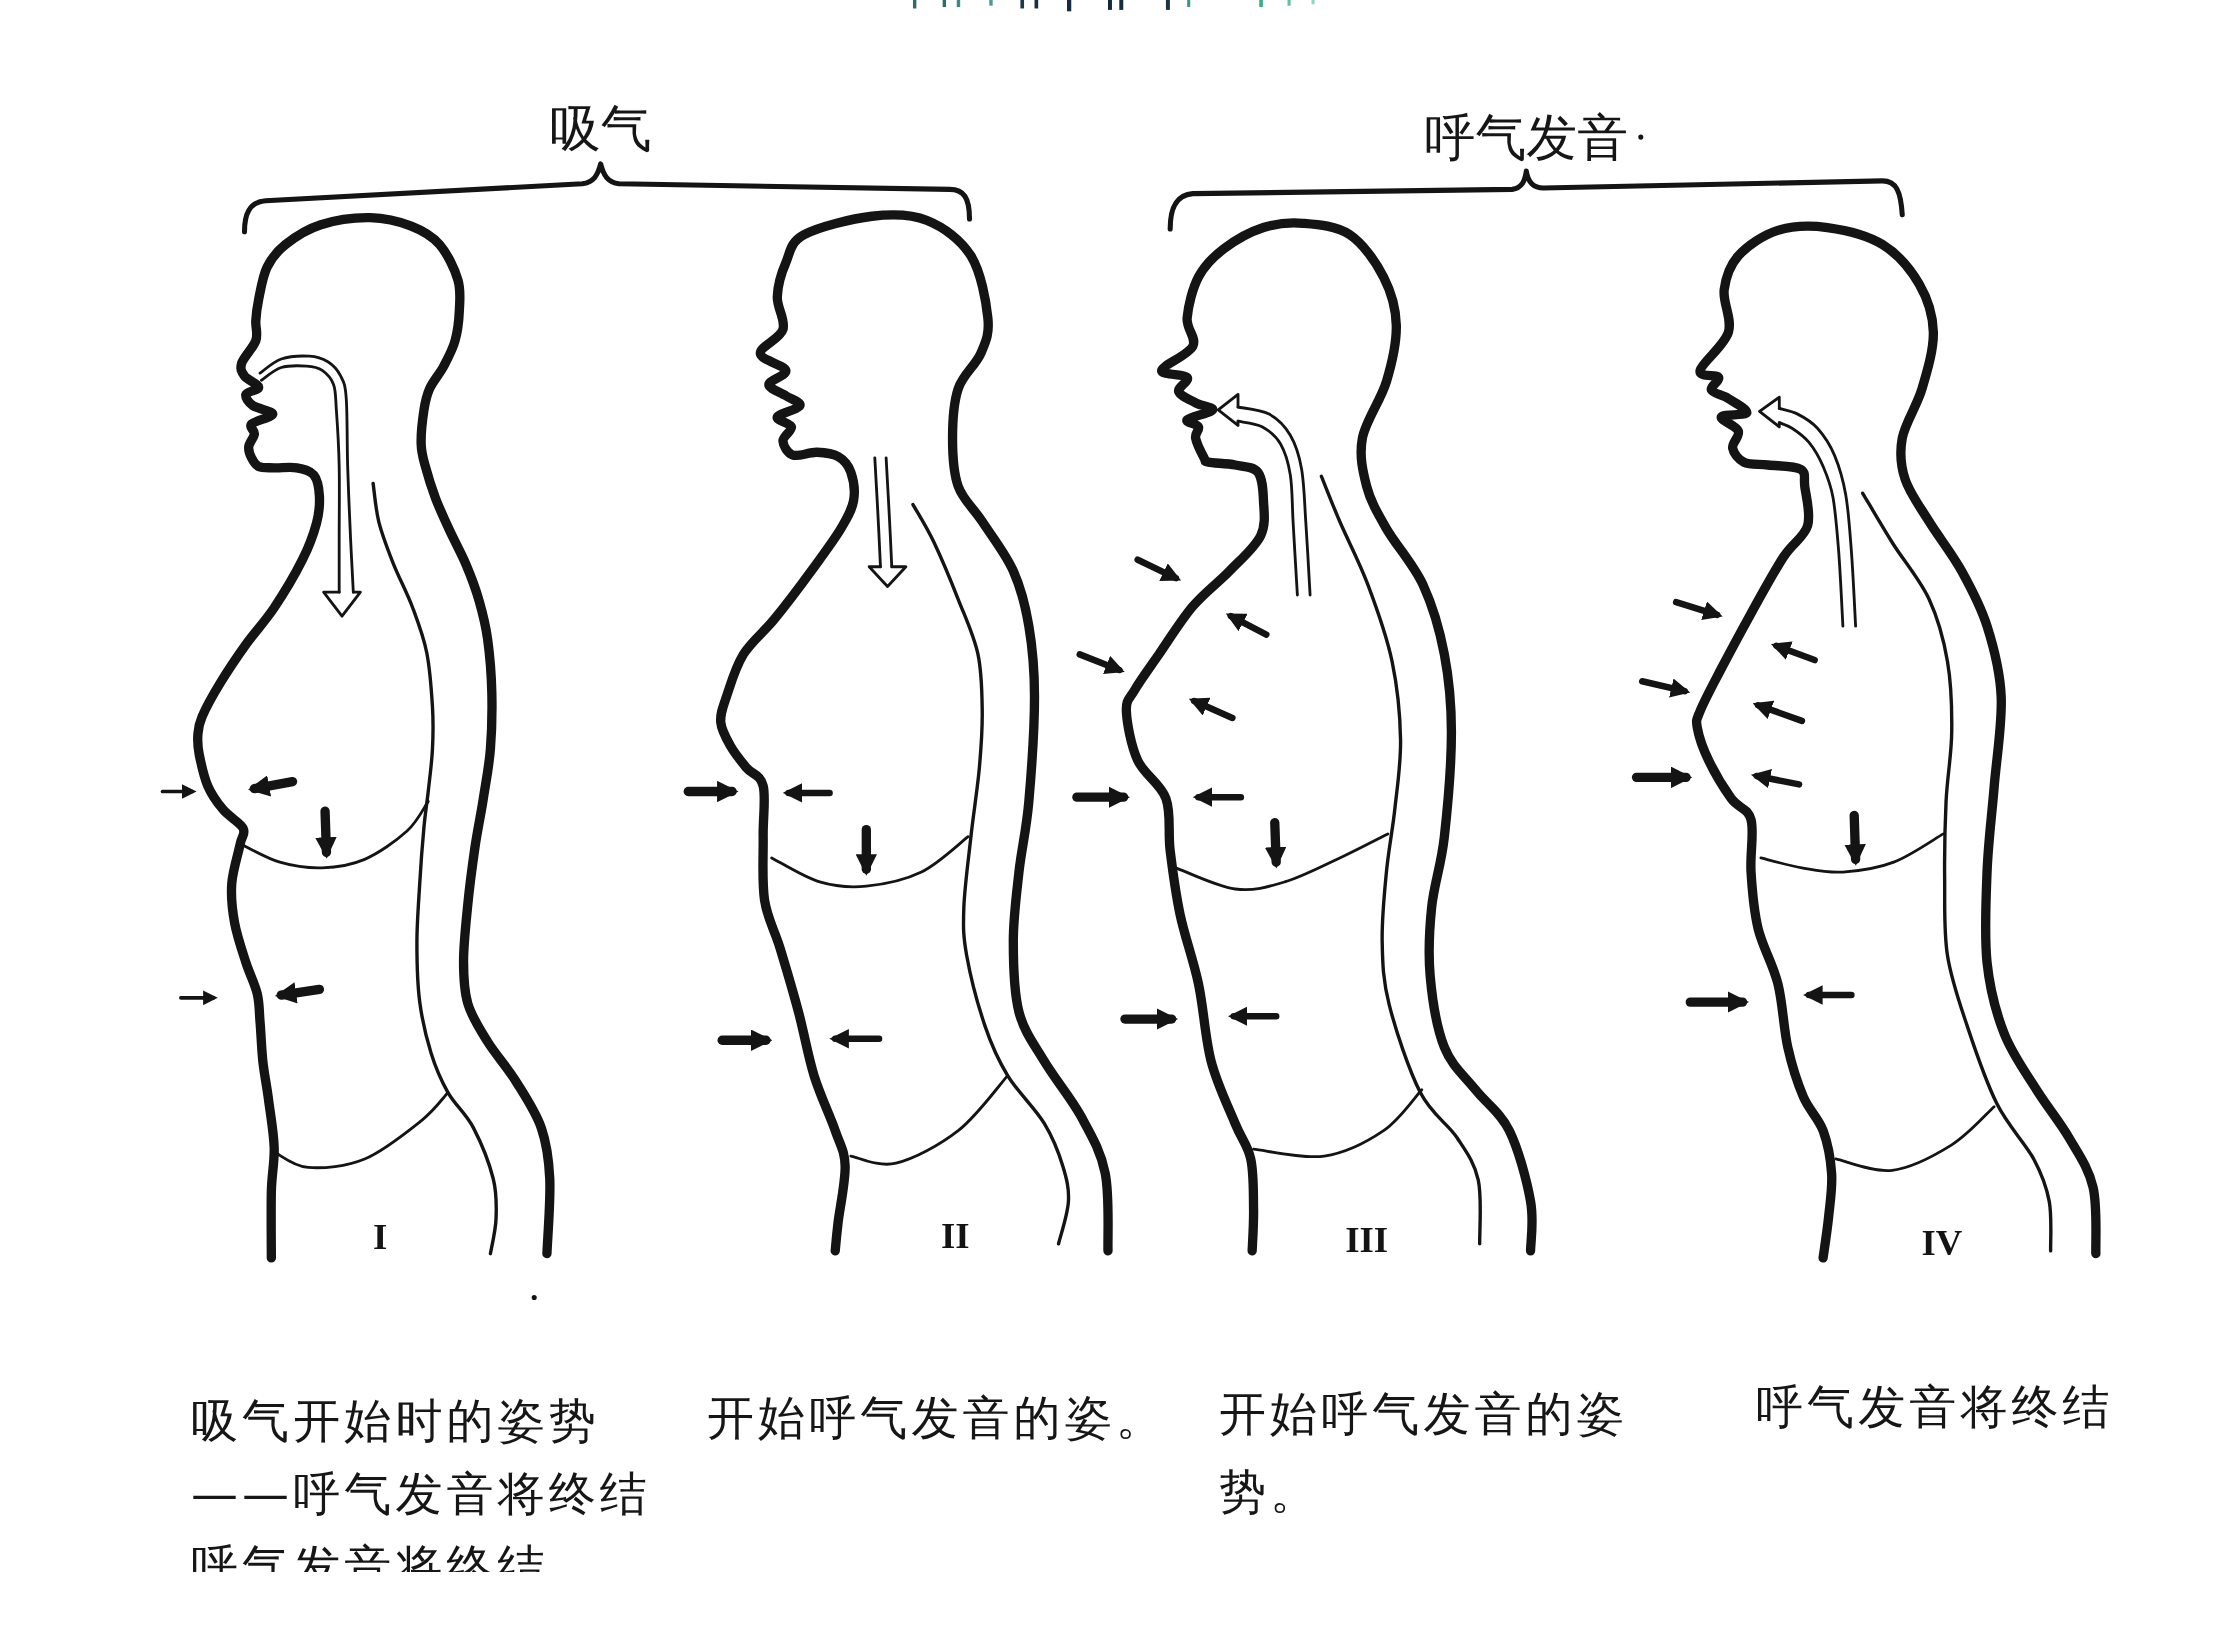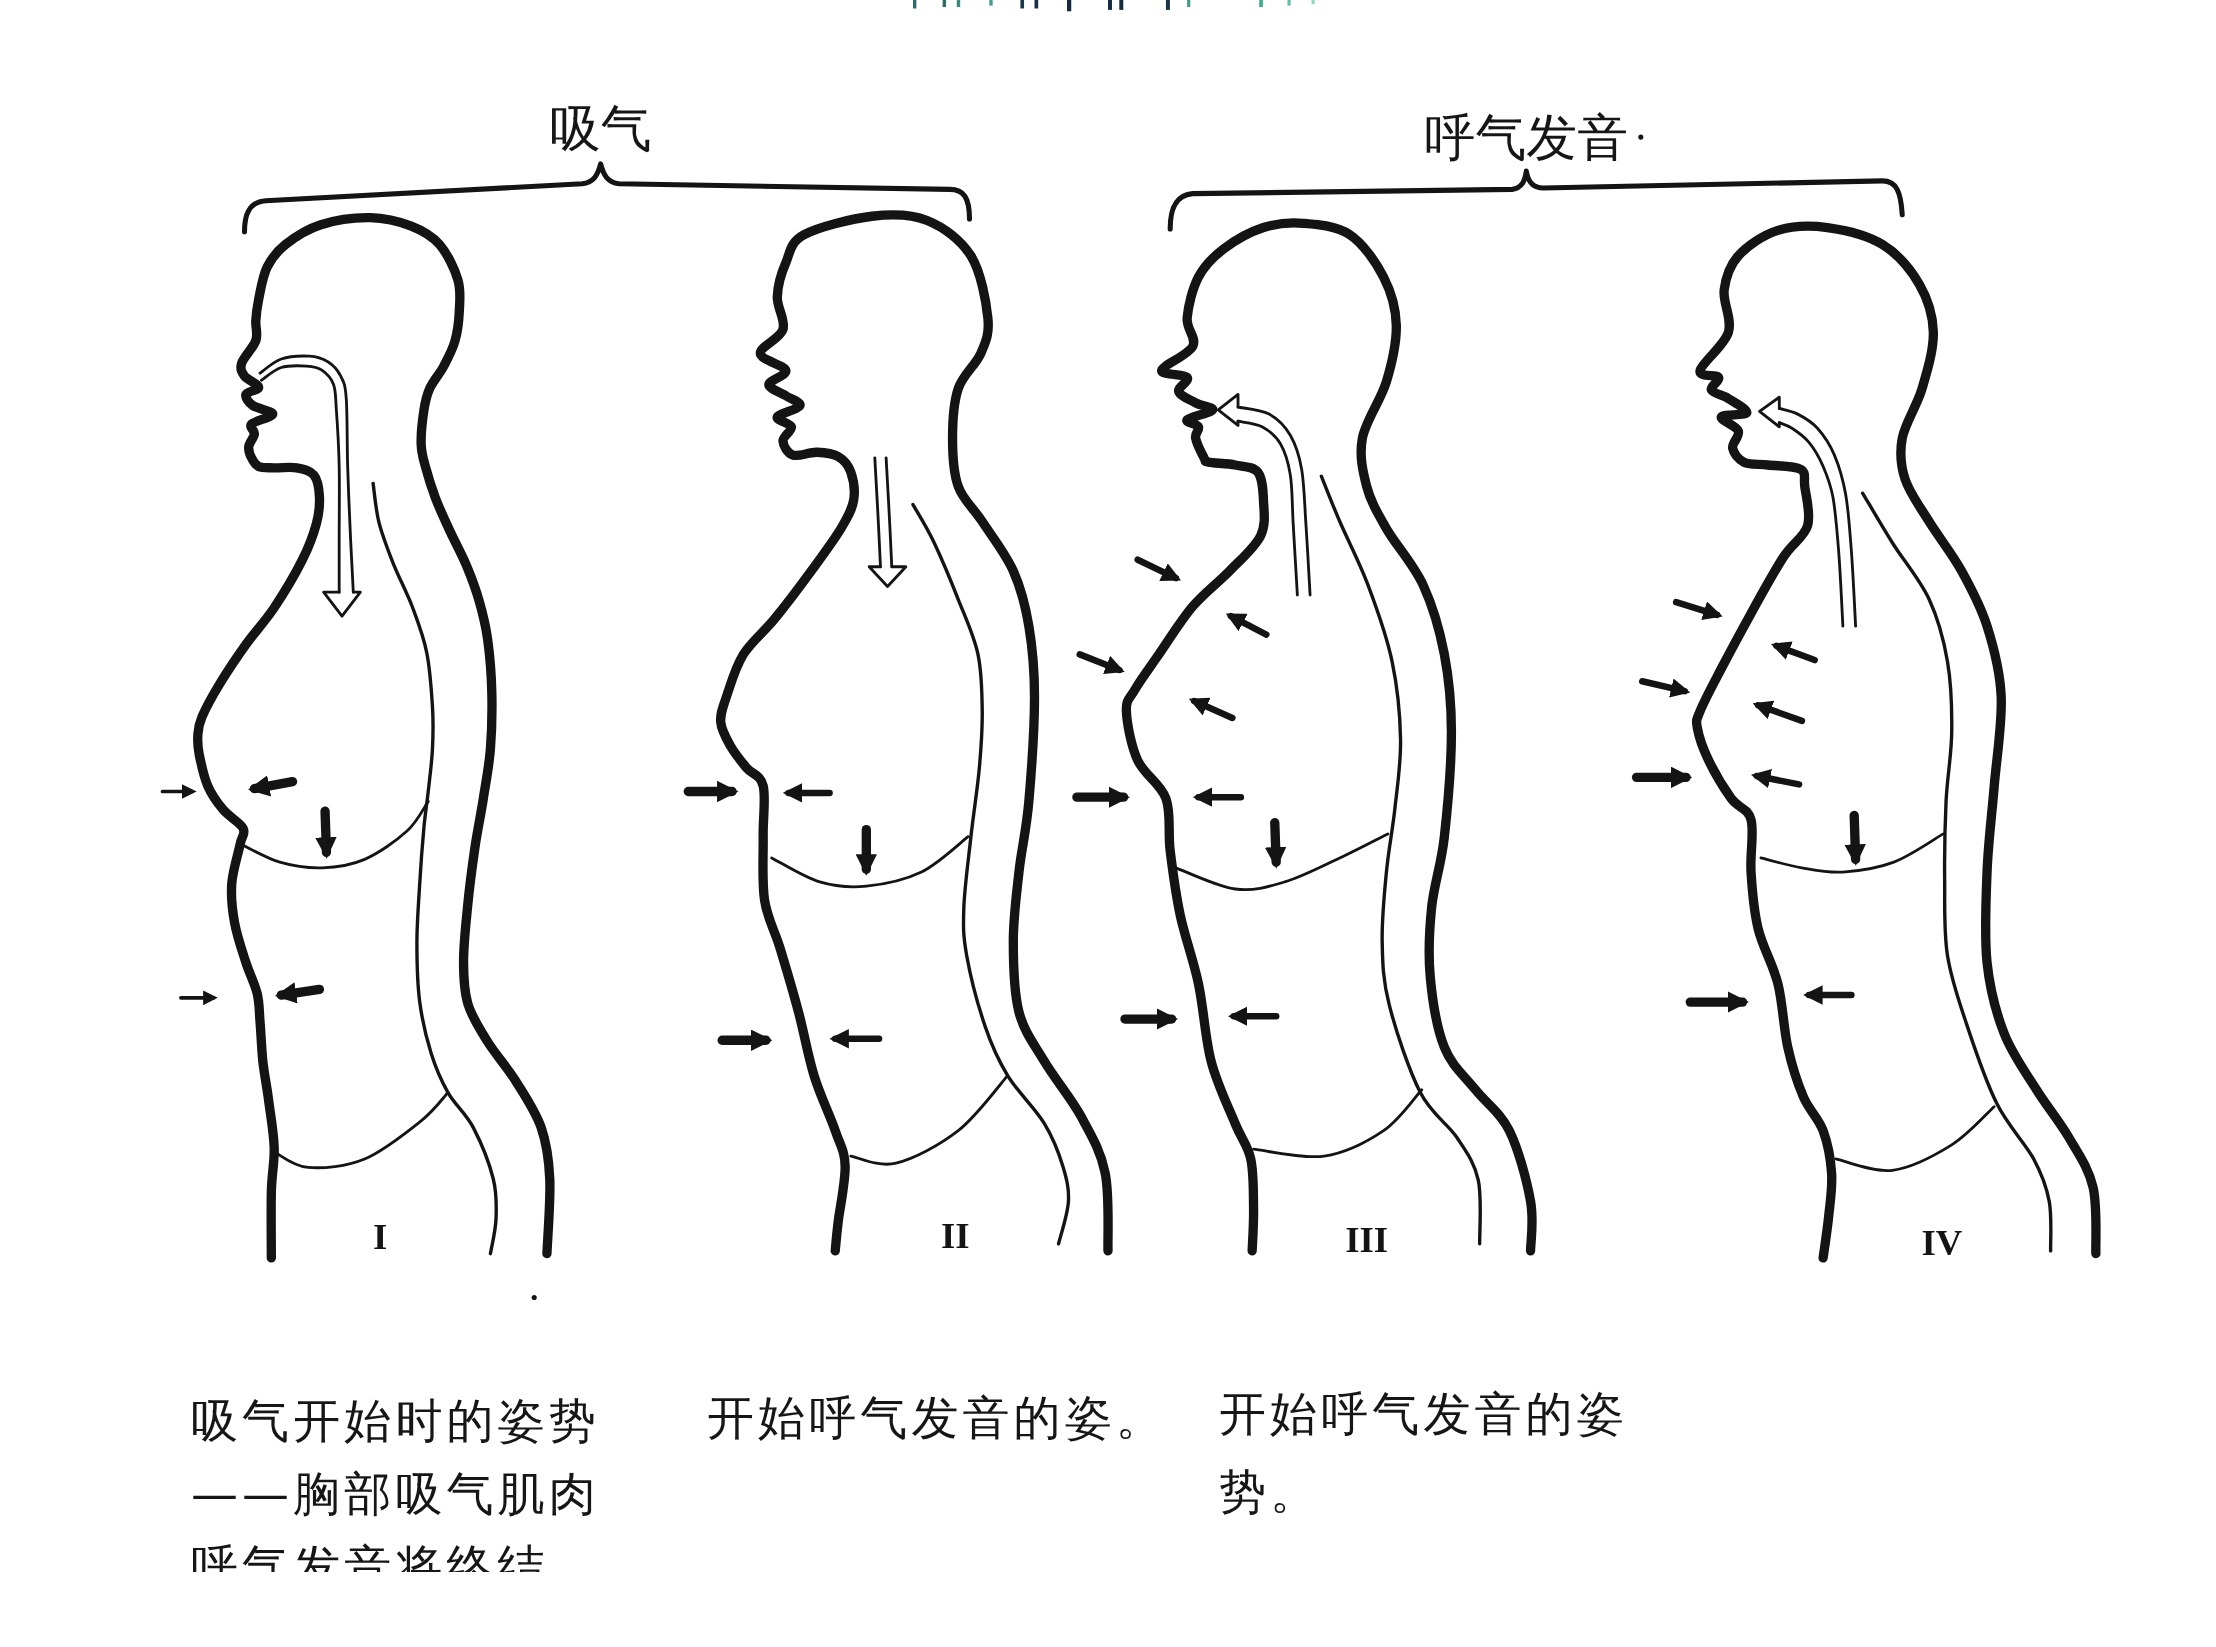--- a/index.html
+++ b/index.html
@@ -174,26 +174,27 @@
       <line class="arr-bold" x1="1196" y1="709" x2="1233" y2="709" marker-end="url(#ah-bold)"></line>
       <line class="arr-med" x1="1310" y1="704" x2="1280" y2="704" marker-end="url(#ah-med)"></line>
       <text class="numeral" x="1374" y="888">IV</text>
     </g>
 
     <rect x="0" y="1162" width="1568" height="4" fill="#e1e1ea"></rect>
   </svg>
 
   <div class="caption" id="caption-1">
     <div>吸气开始时的姿势</div>
-    <div>——胸部吸气肌肉</div>
+    <div>——呼气发音将终结</div>
     <div>呼气发音将终结。</div>
   </div>
   <div class="caption" id="caption-2">
     <div>开始呼气发音的姿。</div>
   </div>
   <div class="caption" id="caption-3">
     <div>开始呼气发音的姿</div>
     <div>势。</div>
   </div>
   <div class="caption" id="caption-4">
+    <div>呼气发音将终结</div>
   </div>
 </div>
 
 
 </body></html>

